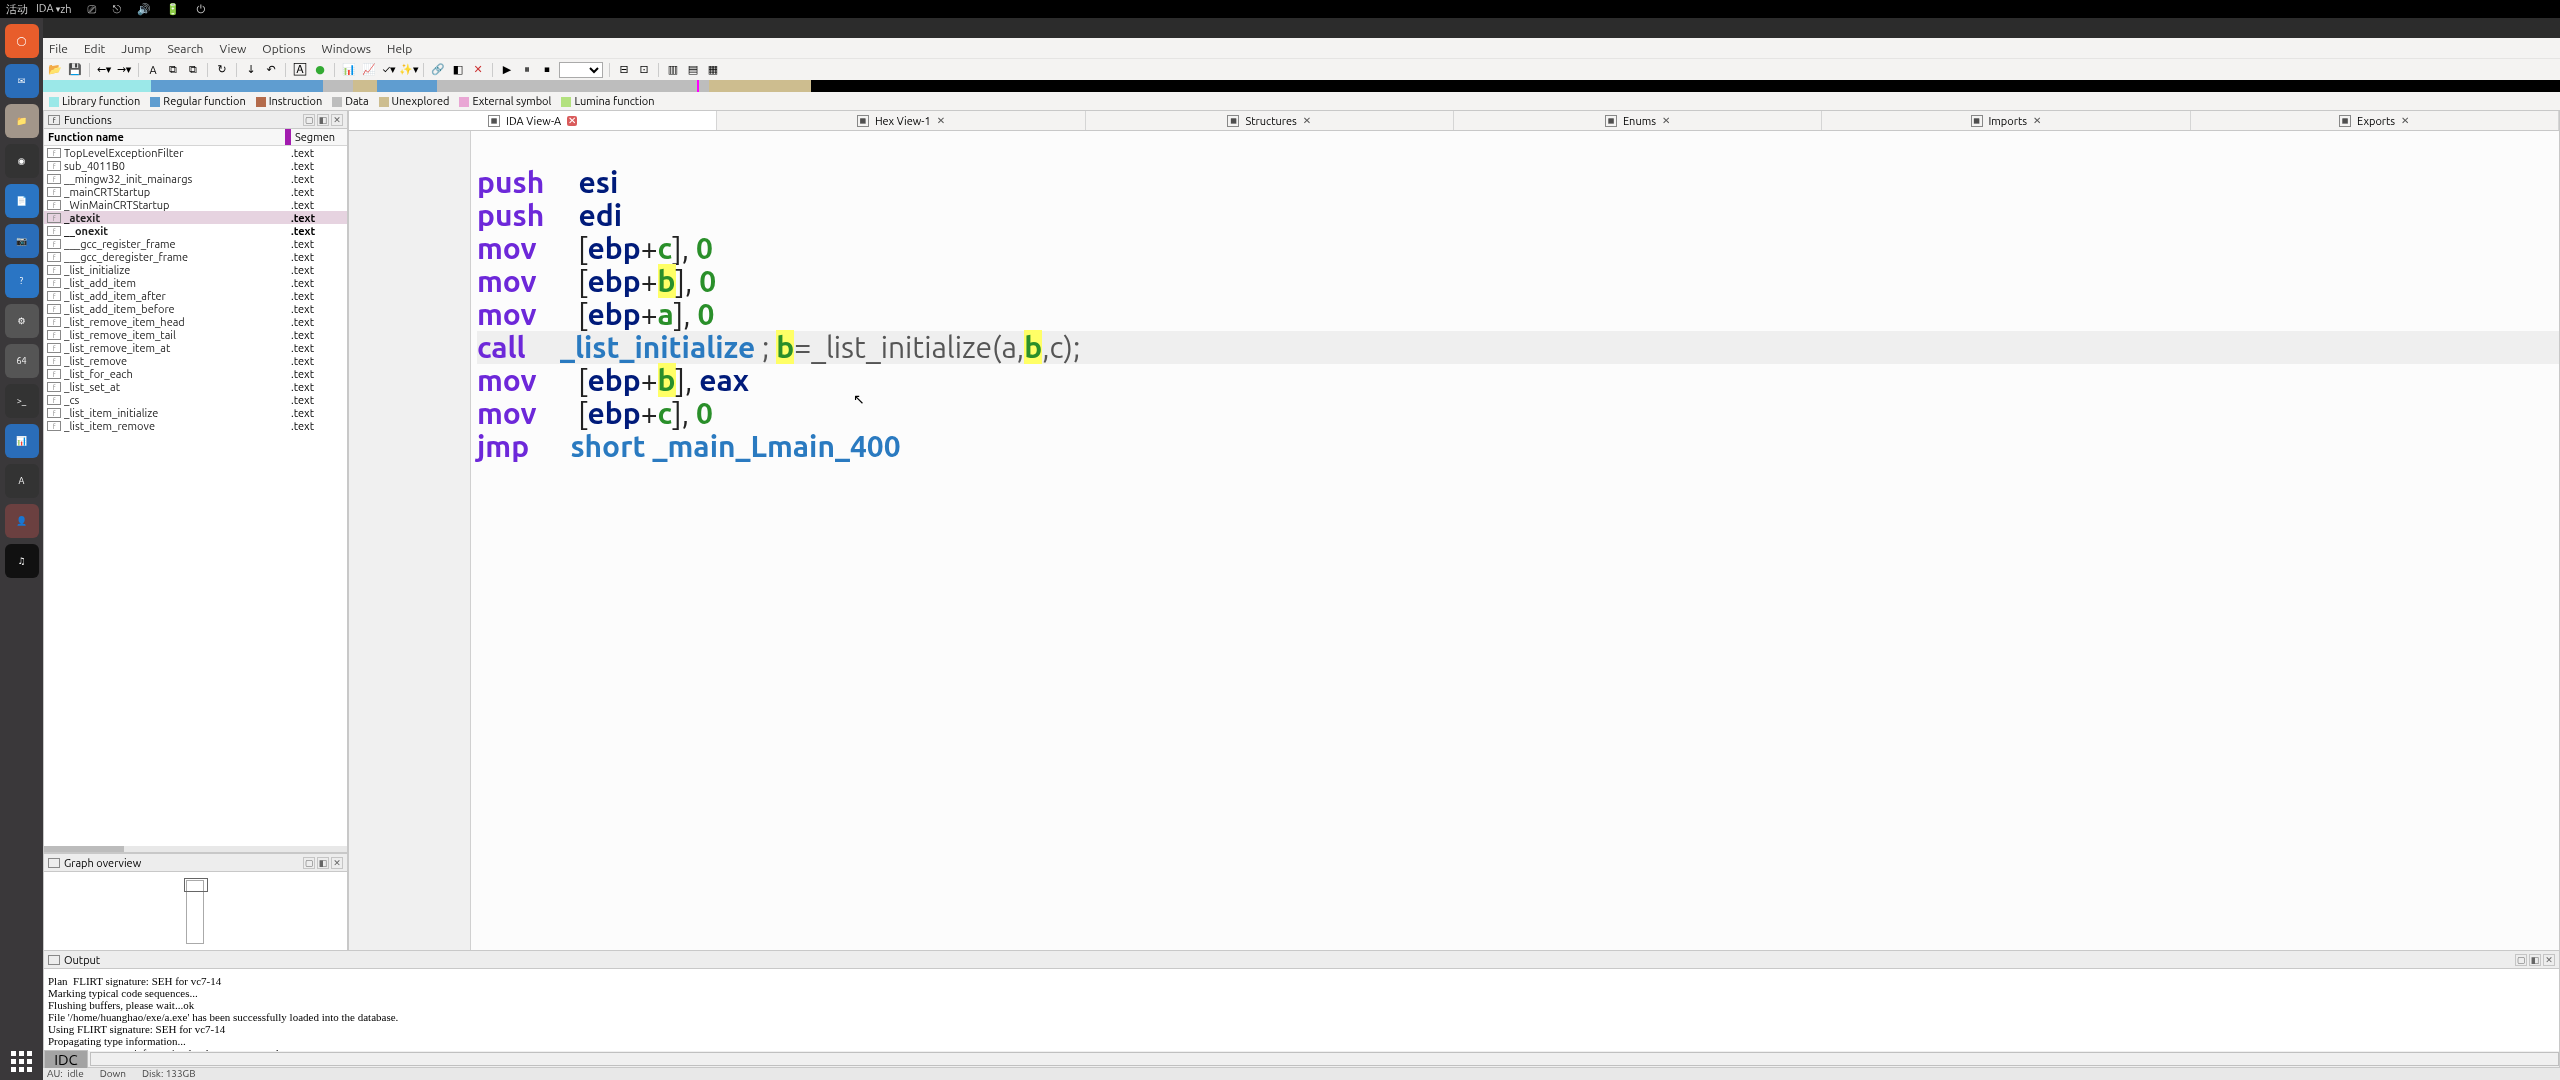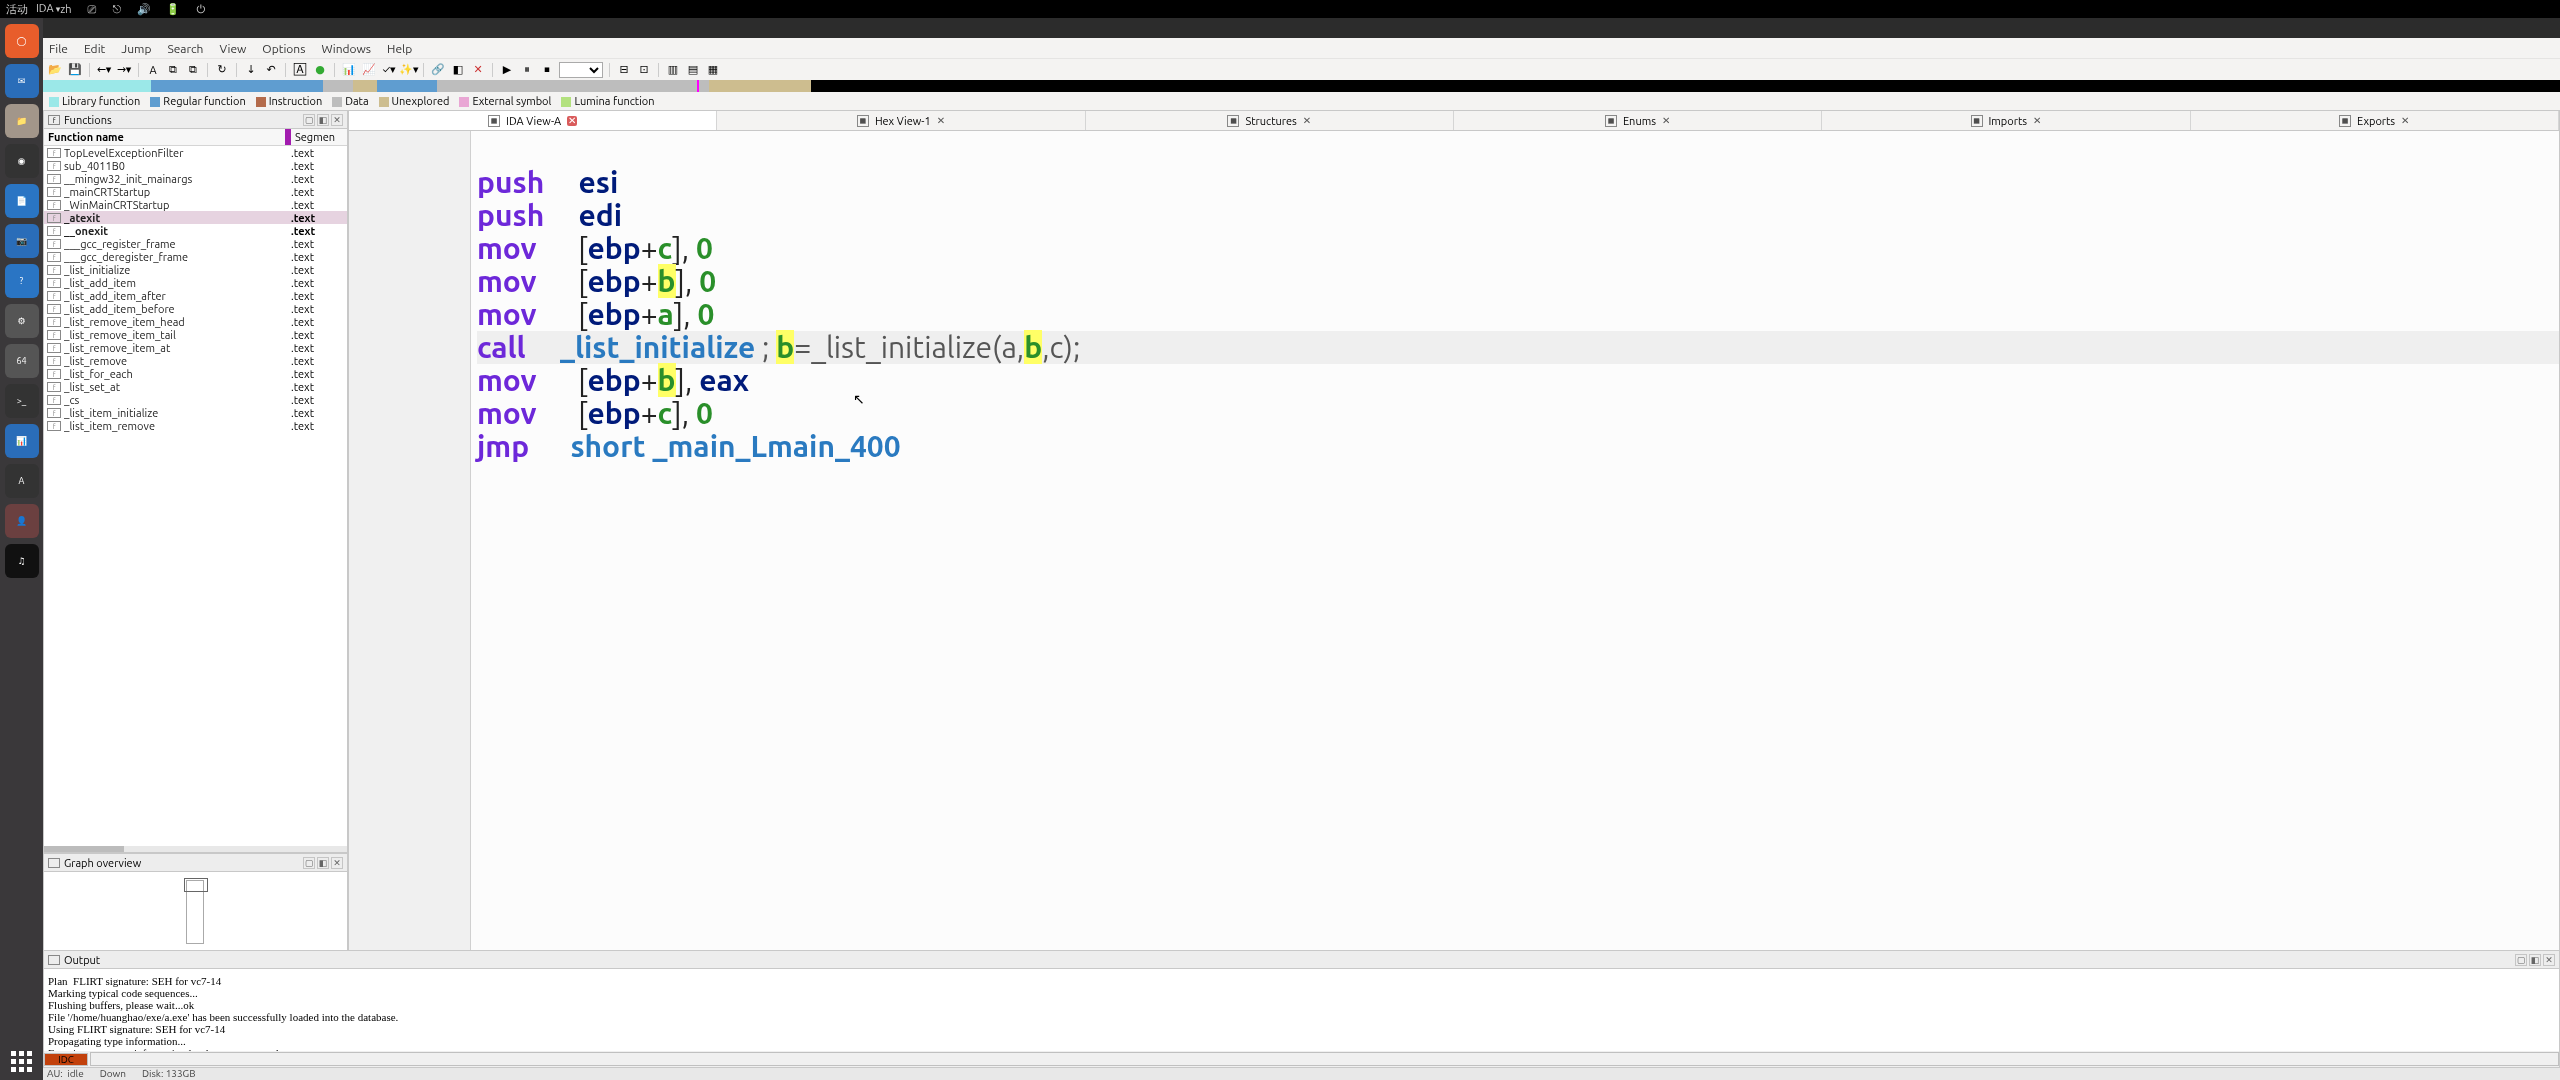--- a/index.html
+++ b/index.html
@@ -92,21 +92,21 @@
 .code .line.hl { background: #efefef; display: inline-block; width: 100%; }
 .arrows { position: absolute; left: 695px; bottom: 0px; width: 700px; height: 90px; pointer-events: none; }
 .nodebox-wrap { position: absolute; left: 460px; bottom: -2px; width: 560px; height: 20px; border: 1px solid #888; background: #fff; display: flex; align-items: center; gap: 6px; padding: 0 4px; }
 .nodebox-wrap .mini-ic { width: 20px; height: 12px; background: linear-gradient(90deg,#ff6,#6ff,#f6f,#6f6); }
 .nodebox-wrap .mini-ic2 { width: 20px; height: 12px; background: #87cefa; border: 1px solid #789; }
 
 .statusline { height: 14px; font-family: monospace; font-size: 11px; padding: 0 4px; color: #444; background: #f4f3f2; border-top: 1px solid #d0d0d0; white-space: pre; }
 .bottom { position: absolute; left: 43px; right: 0; bottom: 12px; height: 118px; background: #fff; border: 1px solid #c8c8c8; display: flex; flex-direction: column; }
 .bottom .txt { flex: 1; font-family: Liberation Serif, serif; font-size: 11px; padding: 6px 4px; white-space: pre; overflow: hidden; }
 .idc-tab { height: 16px; background: #f0f0f0; display: flex; align-items: center; }
-.idc-tab .t { width: 44px; text-align: center; font-size: 10px; border: 1px solid #c0c0c0; background: #c2410c; }
+.idc-tab .t { width: 44px; text-align: center; font-size: 15px; border: 1px solid #c0c0c0; background: #a3a3a3; }
 .idc-tab .inp { flex: 1; height: 14px; border: 1px solid #c0c0c0; margin-left: 2px; }
 
 
 .statusbar { position: absolute; left: 43px; right: 0; bottom: 0; height: 12px; background: #e8e8e8; font-family: monospace; font-size: 10px; display: flex; gap: 16px; padding: 0 4px; color: #444; }
 .statusbar span { white-space: pre; }
 
 .dockbg-chromium{background:#e85d2b}.dockbg-thunderbird{background:#2a6db9}.dockbg-files{background:#a2968a}.dockbg-rhythmbox{background:#333;border-radius:50%}.dockbg-office{background:#2a75c4}.dockbg-screenshot{background:#2a6db9}.dockbg-help{background:#2a75c4;border-radius:50%}.dockbg-settings{background:#555;border-radius:50%}.dockbg-ida{background:#555}.dockbg-terminal{background:#333}.dockbg-monitor{background:#2a6db9}.dockbg-updates{background:#333;border-radius:50%}.dockbg-avatar{background:#6b4040}.dockbg-music{background:#111}
 </style>
 </head>
 <body>

